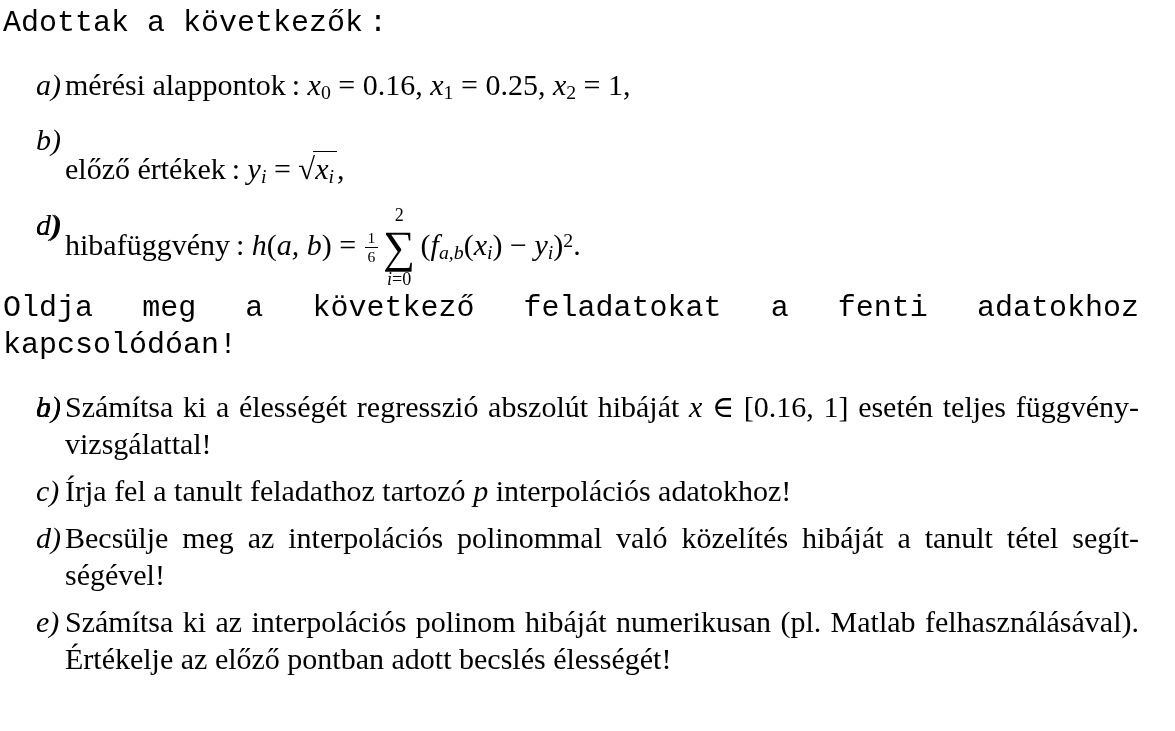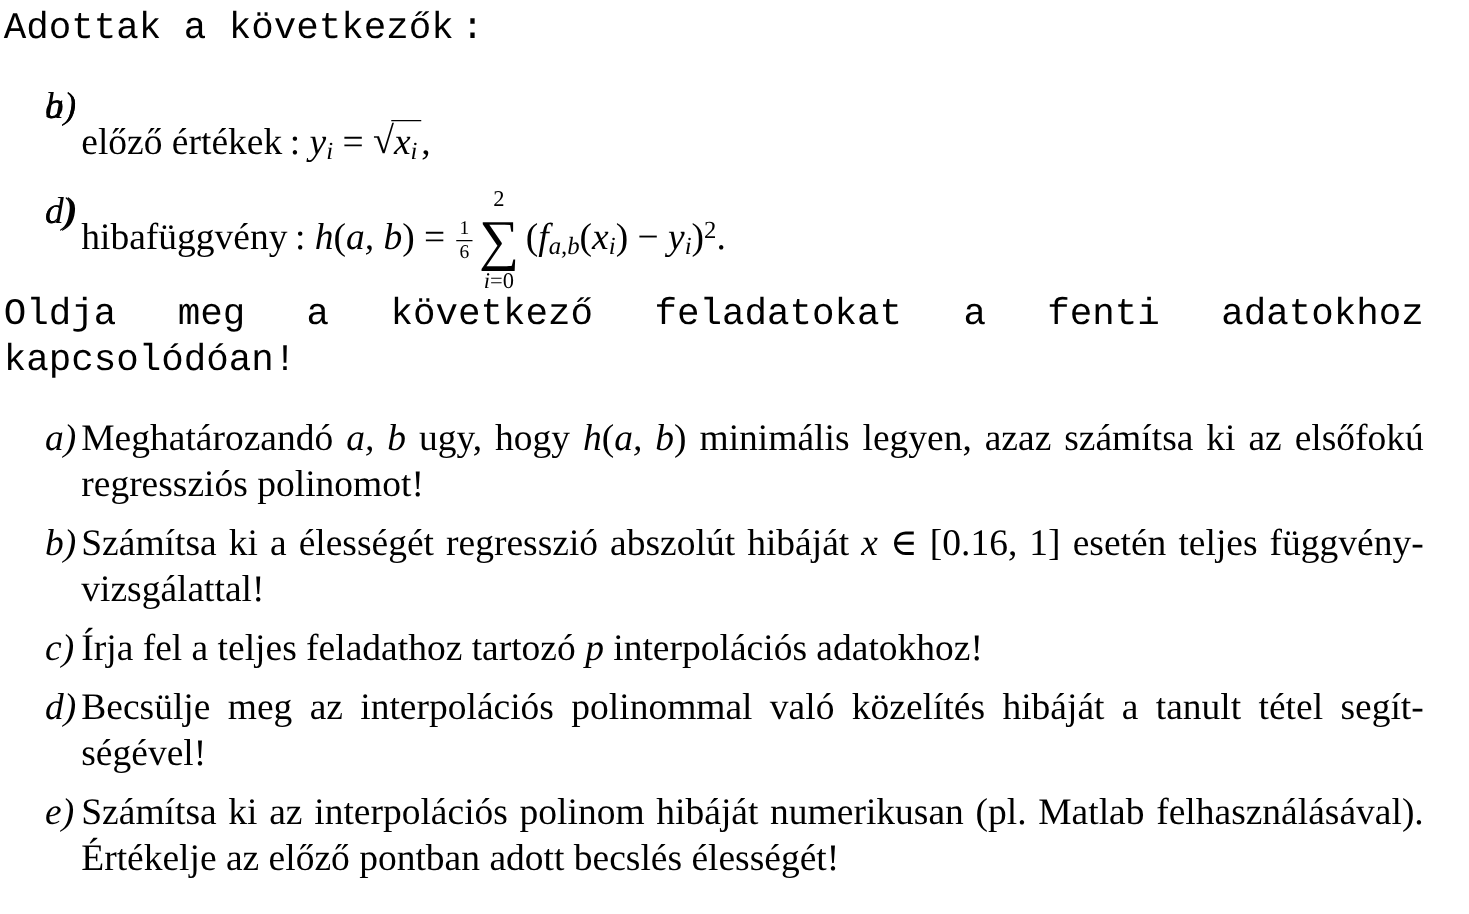--- a/index.html
+++ b/index.html
@@ -40,33 +40,33 @@
   .sqrt { white-space: nowrap; }
   .radsign { position: relative; top: -0.02em; margin-right: -2px; font-size: 1.02em; }
   .radicand { display: inline-block; border-top: 1.8px solid #000; line-height: 1.12; padding: 0 3px 0 2px; margin-top: 30px; }
 </style>
 </head>
 <body>
 
 <main class="doc">
   <p class="para">Adottak a következők :</p>
   <ol class="mathlist">
-      <li><span class="lbl">a)</span></li>
+      <li><span class="lbl">a)</span><span class="body"><span>mérési alappontok : </span><span class="it ">x</span><span class="sub">0</span><span> = 0.16, </span><span class="it ">x</span><span class="sub">1</span><span> = 0.25, </span><span class="it ">x</span><span class="sub">2</span><span> = 1,</span></span></li>
       <li><span class="lbl">b)</span><span class="body"><span>előző értékek : </span><span class="it ">y</span><span class="it sub">i</span><span> = </span><span class="sqrt"><span class="radsign">√</span><span class="radicand"><span class="it ">x</span><span class="it sub">i</span></span></span><span>,</span></span></li>
       <li><span class="lbl">c)</span></li>
       <li><span class="lbl">d)</span><span class="body"><span>hibafüggvény : </span><span class="it ">h</span><span>(</span><span class="it ">a, b</span><span>) = </span><span class="frac">
             <span class="num">1</span>
             <span class="den">6</span>
           </span><span class="sum">
             <span class="lim">2</span>
             <span class="sigma">∑</span>
             <span class="lim"><span class="it ">i</span><span>=0</span></span>
           </span><span>(</span><span class="it ">f</span><span class="it sub">a,b</span><span>(</span><span class="it ">x</span><span class="it sub">i</span><span>)</span><span> − </span><span class="it ">y</span><span class="it sub">i</span><span>)</span><span class="sup">2</span><span>.</span></span></li>
     </ol>
   <p class="para second">Oldja meg a következő feladatokat a fenti adatokhoz kapcsolódóan!</p>
   <ol class="mathlist">
-      <li><span class="lbl">a)</span><span class="body"><span>Meghatározandó </span><span class="it ">a, b</span><span> ugy, hogy </span><span class="it ">h</span><span>(</span><span class="it ">a, b</span><span>)</span><span> minimális legyen, azaz számítsa ki az elsőfokú regressziós polinomot!</span></span></li>
+      <li><span class="lbl">a)</span></li>
       <li><span class="lbl">b)</span><span class="body"><span>Számítsa ki a élességét regresszió abszolút hibáját </span><span class="it ">x</span><span> ∈ [0.16, 1] esetén teljes függvény­vizsgálattal!</span></span></li>
-      <li><span class="lbl">c)</span><span class="body"><span>Írja fel a teljes feladathoz tartozó </span><span class="it ">p</span><span> interpolációs adatokhoz!</span></span></li>
+      <li><span class="lbl">c)</span><span class="body"><span>Írja fel a tanult feladathoz tartozó </span><span class="it ">p</span><span> interpolációs adatokhoz!</span></span></li>
       <li><span class="lbl">d)</span><span class="body"><span>Becsülje meg az interpolációs polinommal való közelítés hibáját a tanult tétel segít­ségével!</span></span></li>
       <li><span class="lbl">e)</span><span class="body"><span>Számítsa ki az interpolációs polinom hibáját numerikusan (pl. Matlab felhasználásá­val). Értékelje az előző pontban adott becslés élességét!</span></span></li>
     </ol>
 </main>
 
 </body></html>

